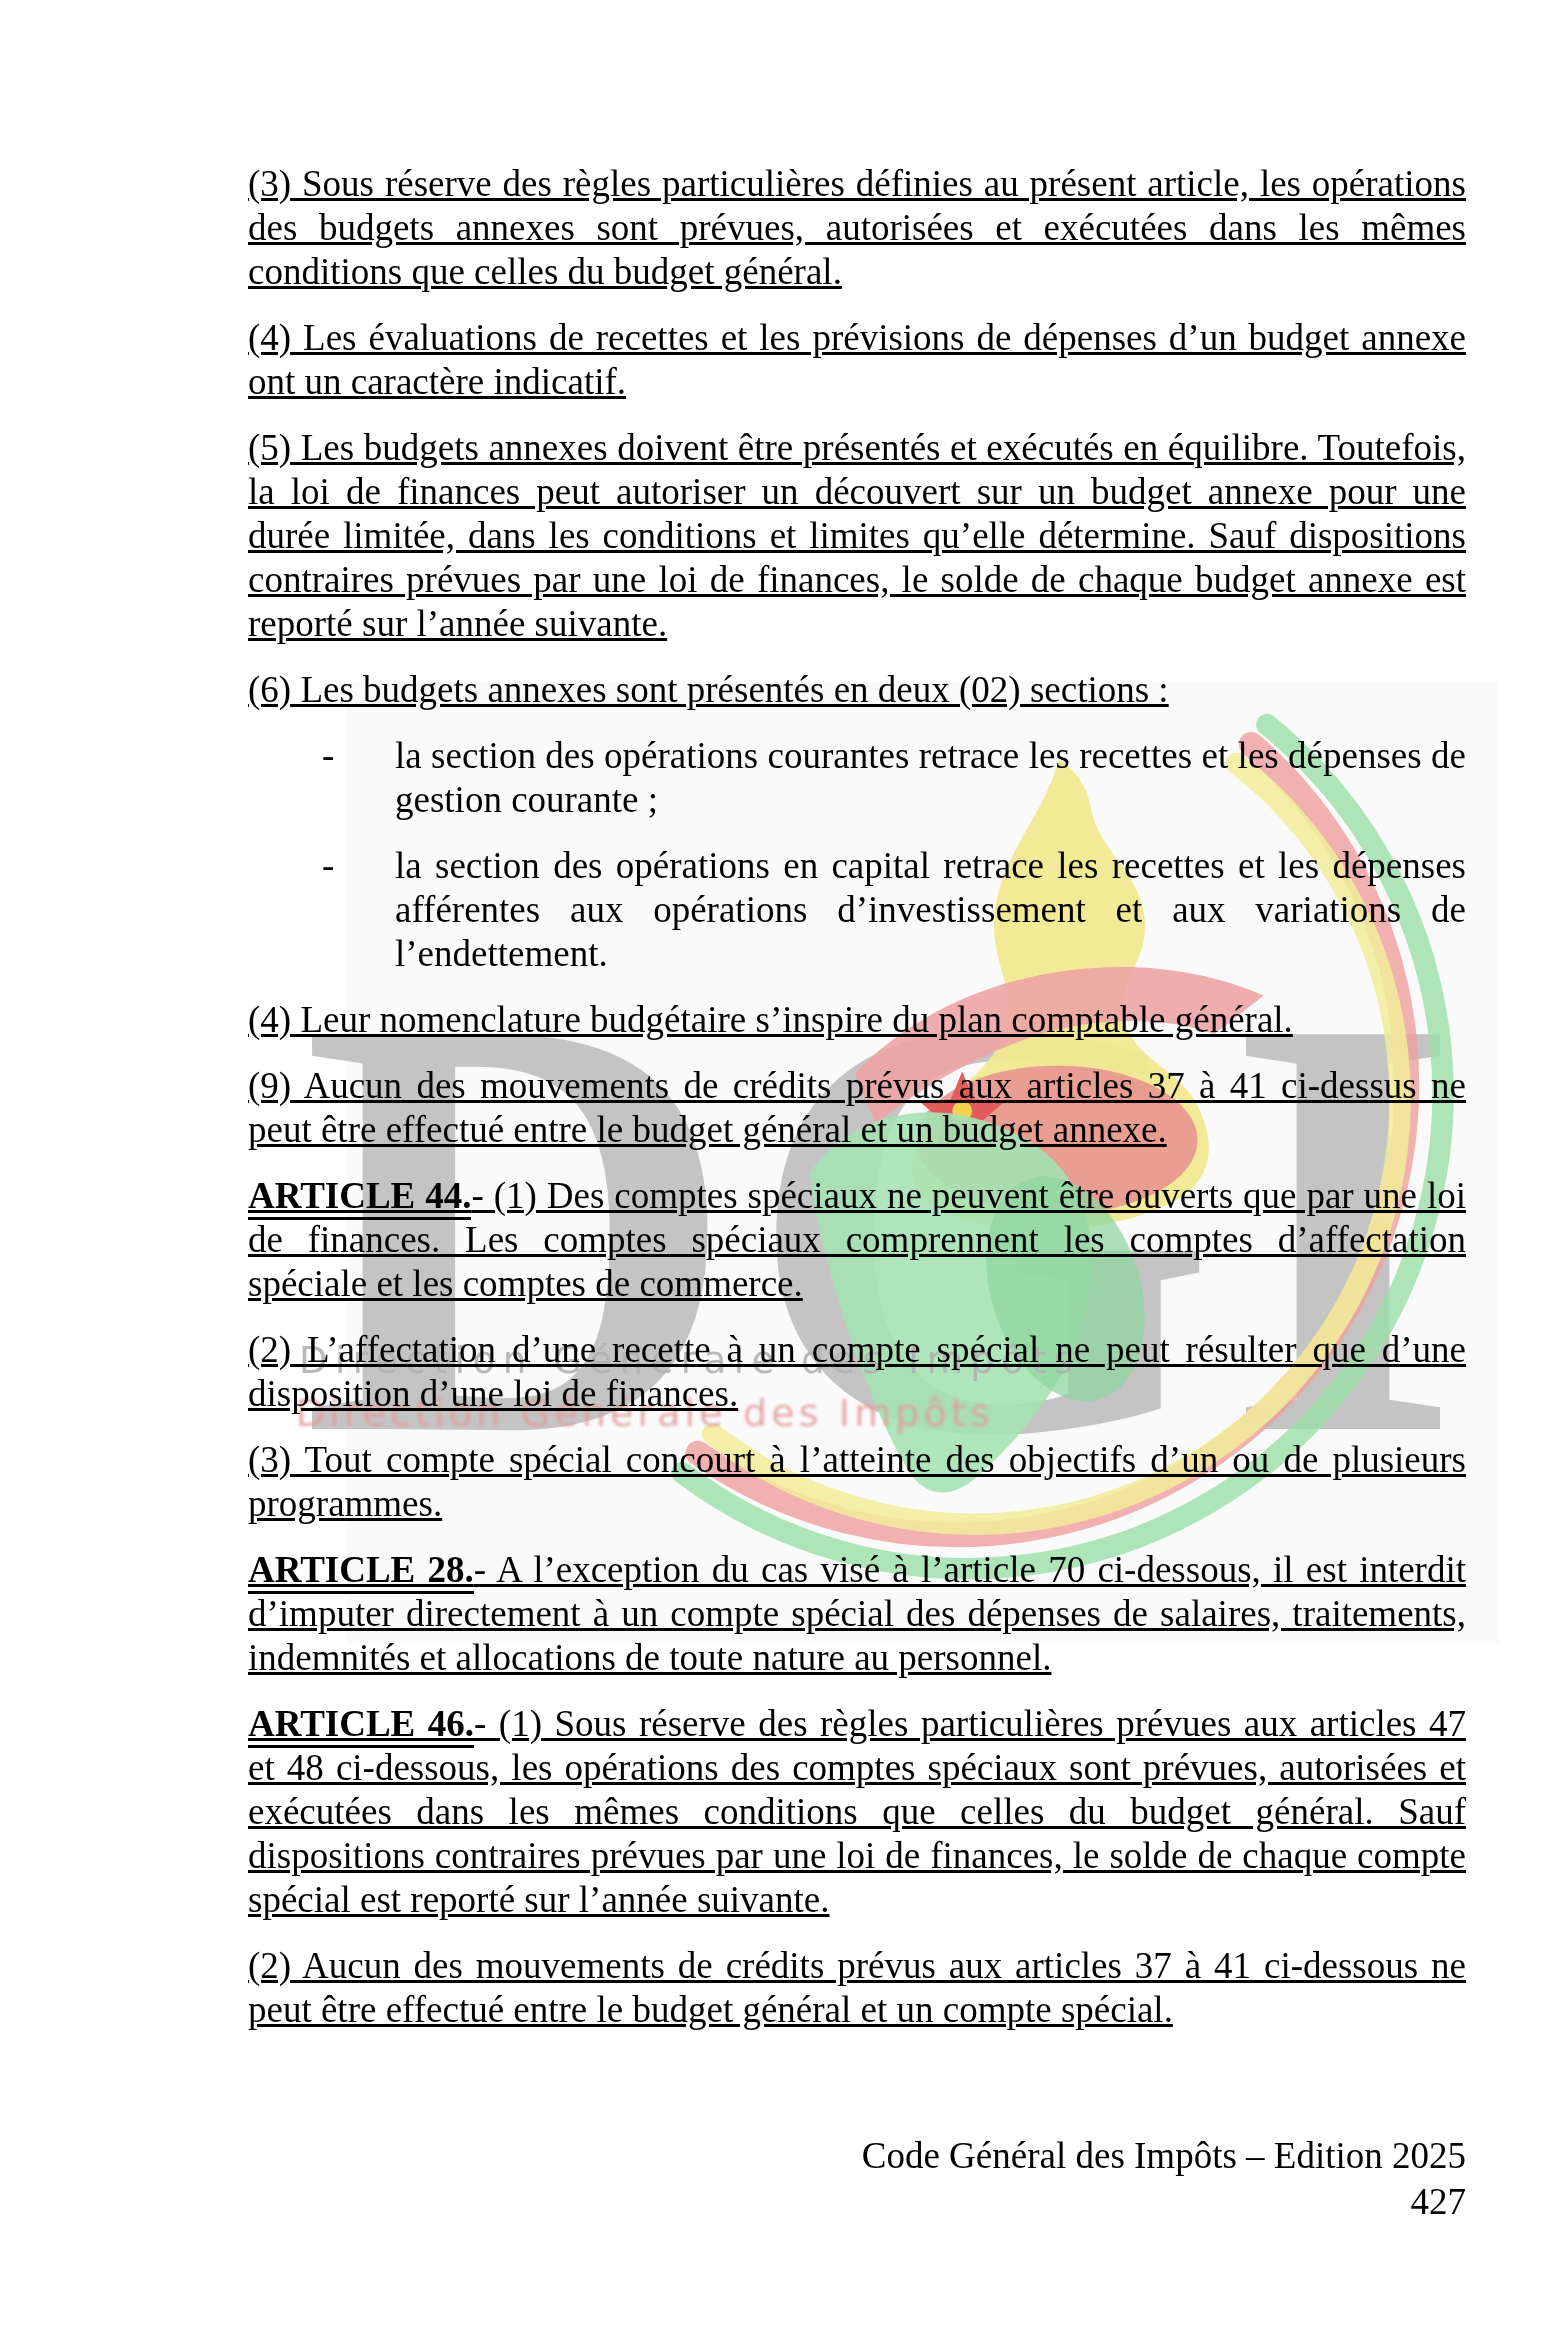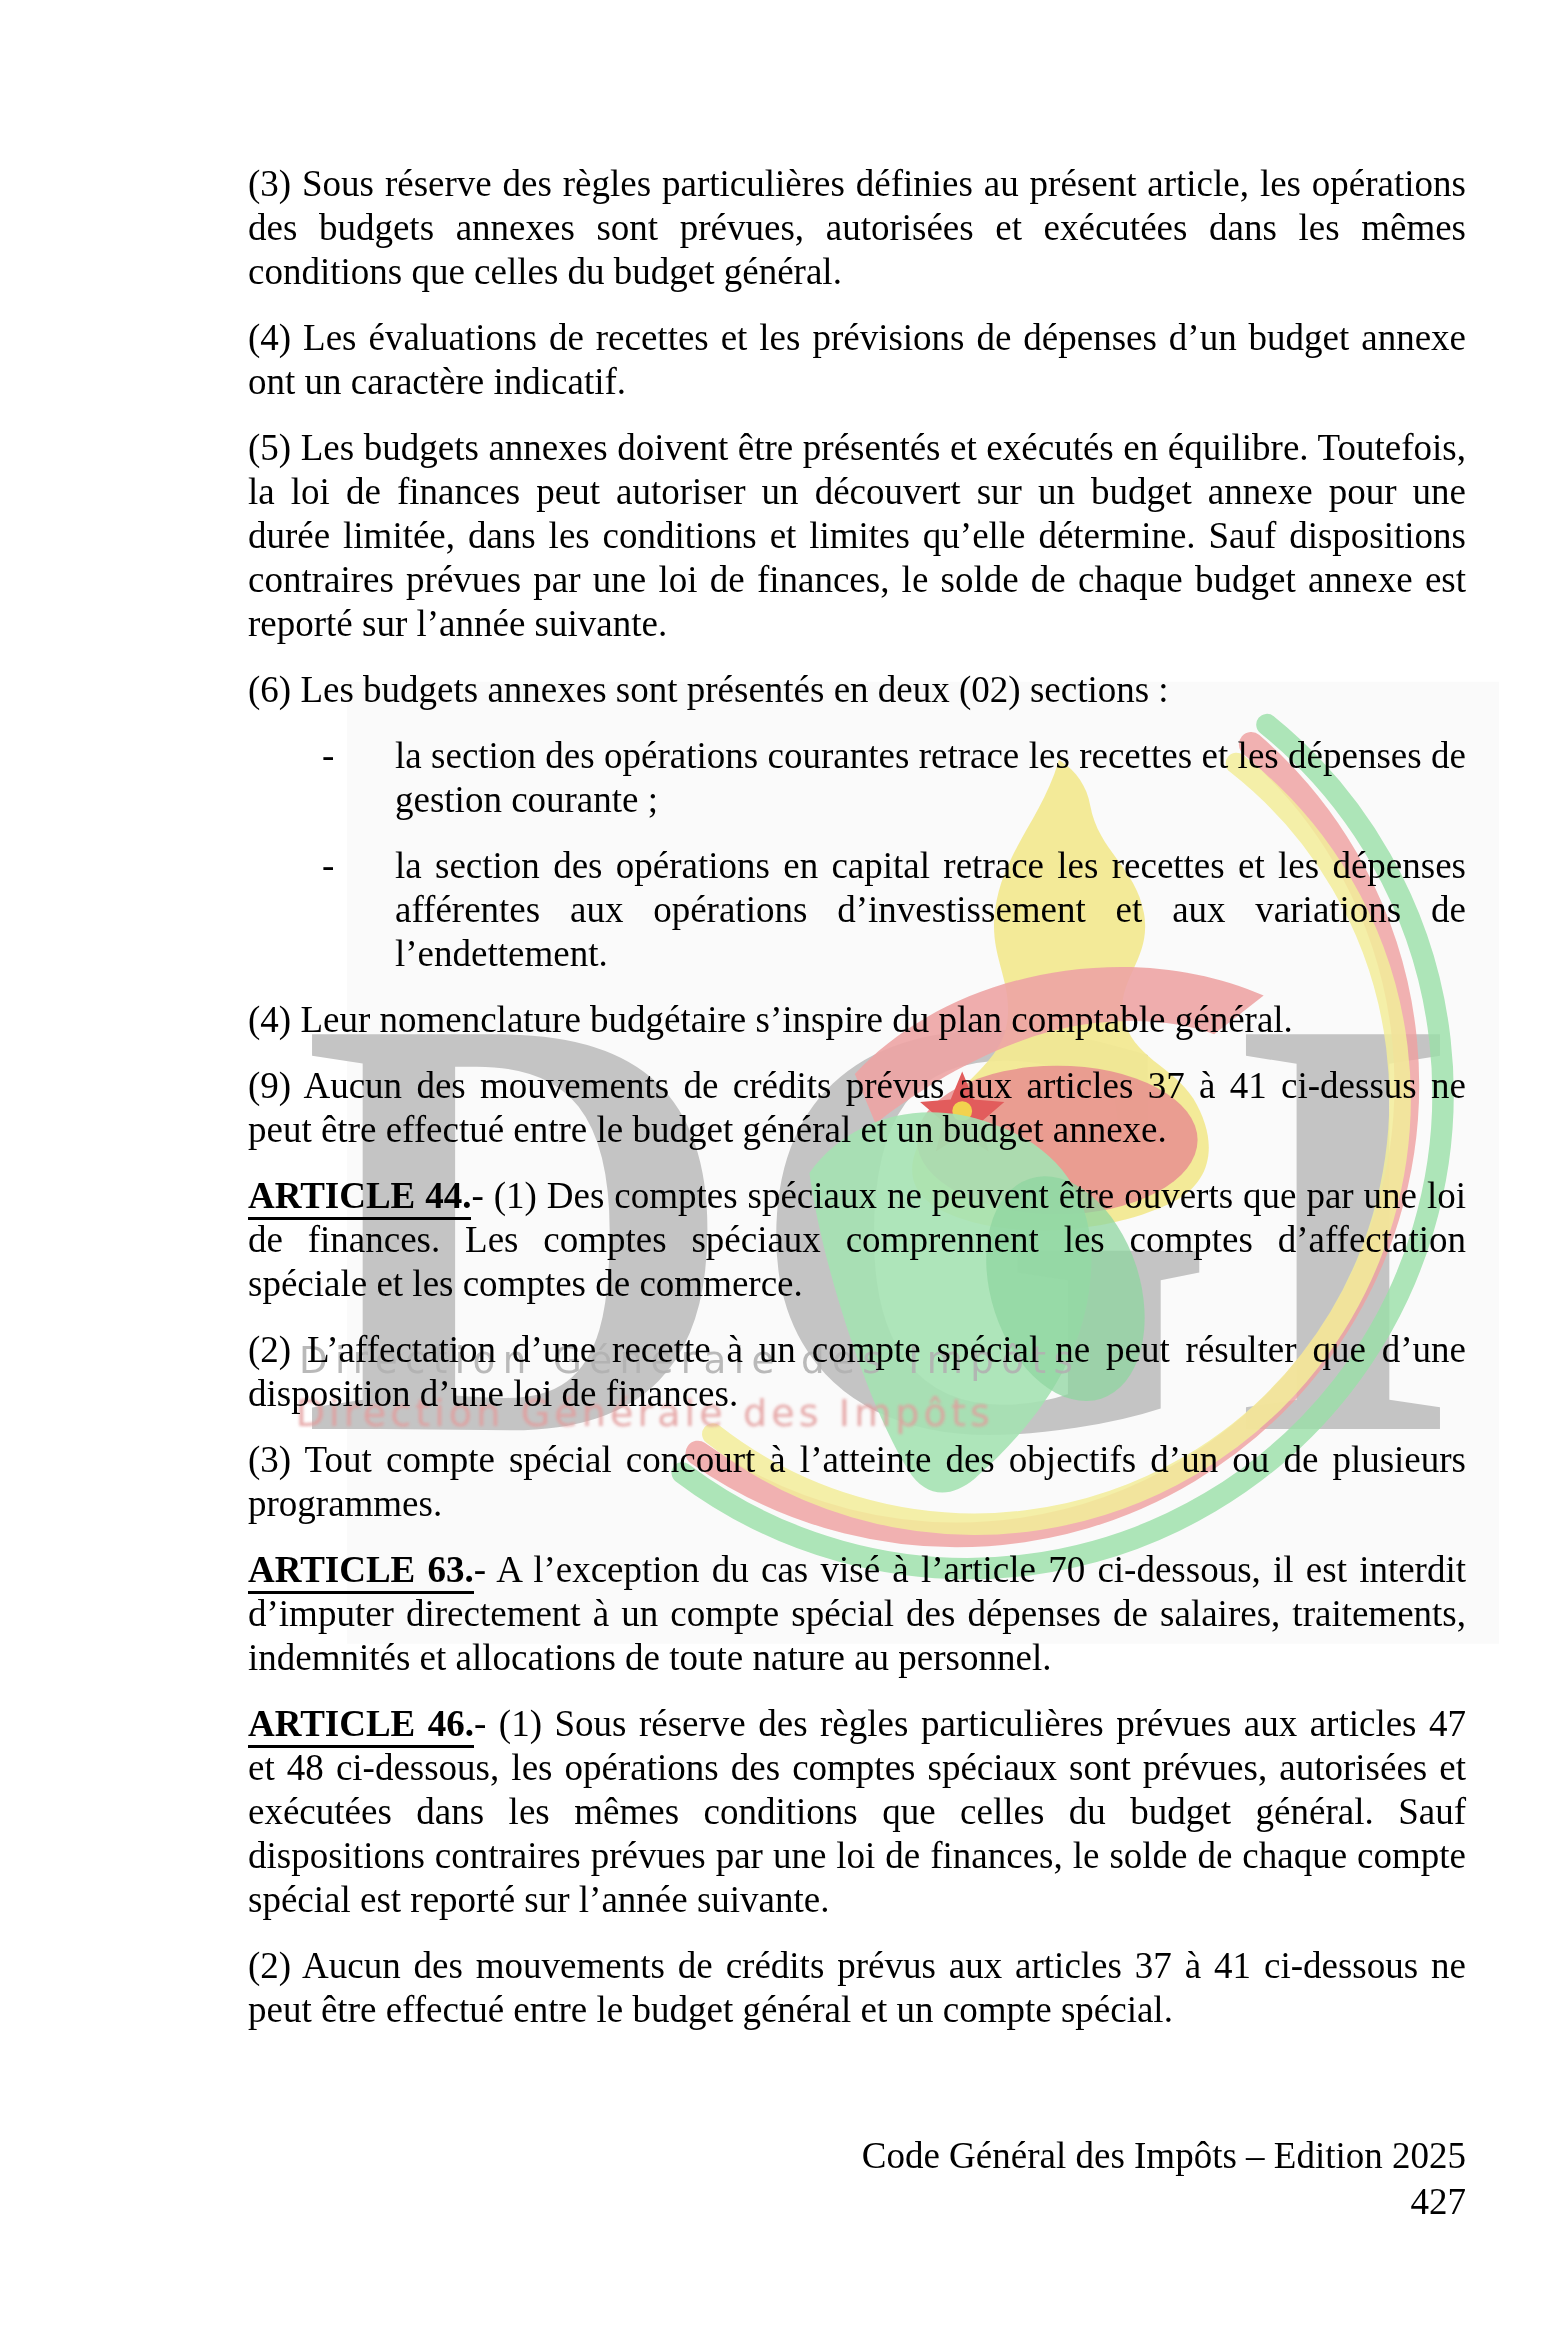--- a/index.html
+++ b/index.html
@@ -21,21 +21,21 @@
   .content{
     position:absolute;
     left:248px;
     top:162px;
     width:1218px;
     z-index:2;
     font-size:37px;
     line-height:44px;
     text-align:justify;
   }
-  .para{margin:0 0 22px 0;}
+  .para{margin:0 0 22px 0;text-decoration:underline;}
   .bullet-row{
     display:flex;
     margin:0 0 22px 74px;
   }
   .bullet-row .marker{
     flex:0 0 73px;
     text-align:left;
   }
   .bullet-row .btext{
     flex:1;
@@ -140,21 +140,21 @@
 
 
     <p class="para">(9) Aucun des mouvements de crédits prévus aux articles 37 à 41 ci-dessus ne peut être effectué entre le budget général et un budget annexe.</p>
 
     <p class="para"><span class="article-label">ARTICLE 44.</span><span>- (1) Des comptes spéciaux ne peuvent être ouverts que par une loi de finances. Les comptes spéciaux comprennent les comptes d’affectation spéciale et les comptes de commerce.</span></p>
 
     <p class="para">(2) L’affectation d’une recette à un compte spécial ne peut résulter que d’une disposition d’une loi de finances.</p>
 
     <p class="para">(3) Tout compte spécial concourt à l’atteinte des objectifs d’un ou de plusieurs programmes.</p>
 
-    <p class="para"><span class="article-label">ARTICLE 63.</span><span>- A l’exception du cas visé à l’article 70 ci-dessous, il est interdit d’imputer directement à un compte spécial des dépenses de salaires, traitements, indemnités et allocations de toute nature au personnel.</span></p>
+    <p class="para"><span class="article-label">ARTICLE 28.</span><span>- A l’exception du cas visé à l’article 70 ci-dessous, il est interdit d’imputer directement à un compte spécial des dépenses de salaires, traitements, indemnités et allocations de toute nature au personnel.</span></p>
 
     <p class="para"><span class="article-label">ARTICLE 46.</span><span>- (1) Sous réserve des règles particulières prévues aux articles 47 et 48 ci-dessous, les opérations des comptes spéciaux sont prévues, autorisées et exécutées dans les mêmes conditions que celles du budget général. Sauf dispositions contraires prévues par une loi de finances, le solde de chaque compte spécial est reporté sur l’année suivante.</span></p>
 
     <p class="para">(2) Aucun des mouvements de crédits prévus aux articles 37 à 41 ci-dessous ne peut être effectué entre le budget général et un compte spécial.</p>
 
   </div>
 
   <div class="footer">
     <div>Code Général des Impôts – Edition 2025</div>
     <div>427</div>

